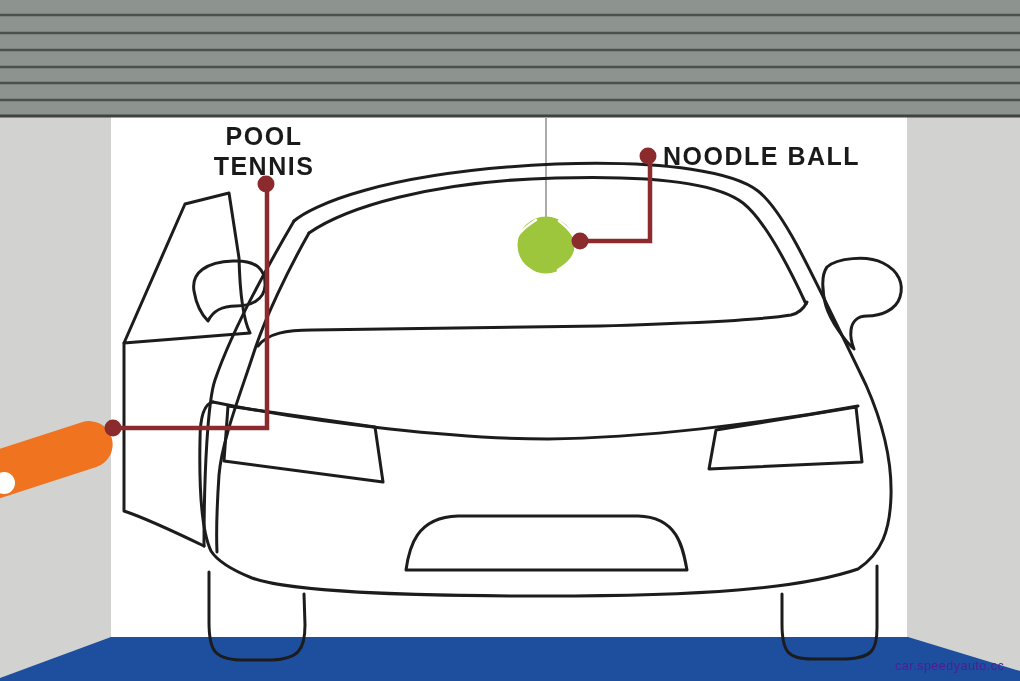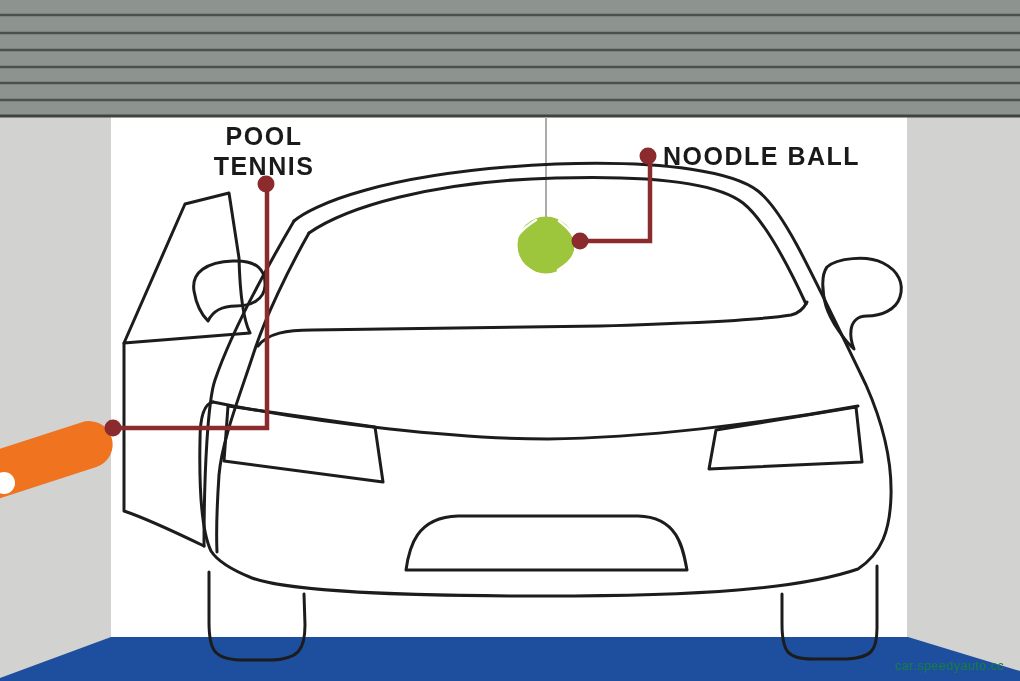--- a/index.html
+++ b/index.html
@@ -16,21 +16,21 @@
     font-weight:800;
     font-size:25px;
     letter-spacing:1.5px;
     line-height:30px;
     white-space:nowrap;
   }
   .label-pool{left:186px;top:121px;width:156px;text-align:center;}
   .label-tennis{left:663px;top:141px;}
   .watermark{
     position:absolute;left:895px;top:659px;
-    color:#15803d;font-size:12.5px;font-weight:400;letter-spacing:0.5px;
+    color:#4c1d95;font-size:12.5px;font-weight:400;letter-spacing:0.5px;
   }
 </style>
 </head>
 <body>
 
 <div class="stage">
 <svg width="1020" height="681" viewBox="0 0 1020 681">
 
   <rect x="0" y="0" width="1020" height="681" style="fill:var(--c-background)"></rect>
 

